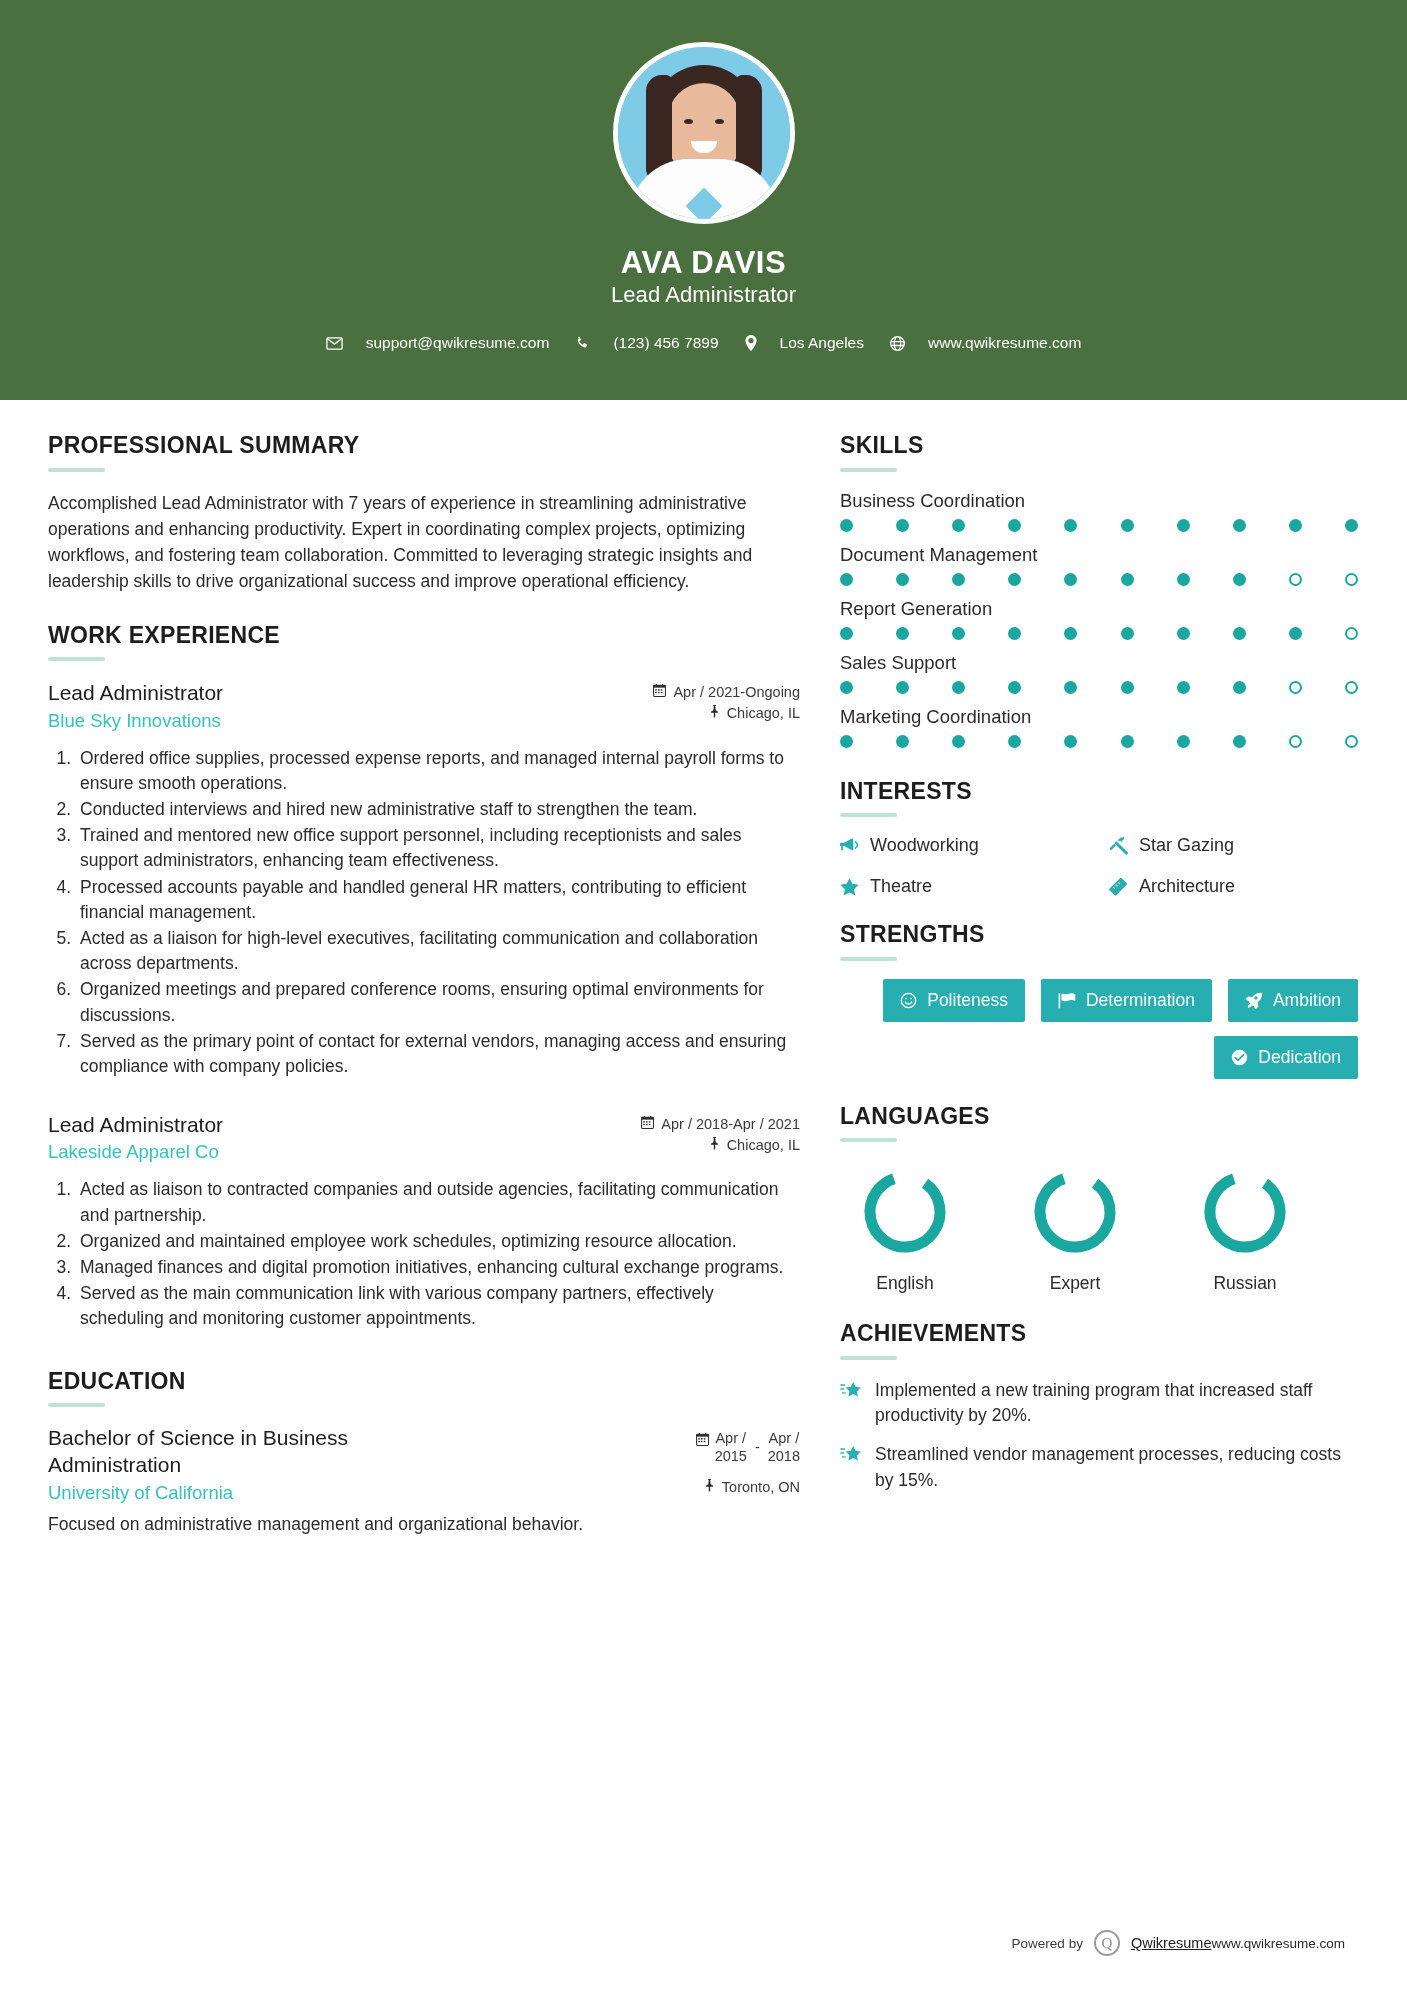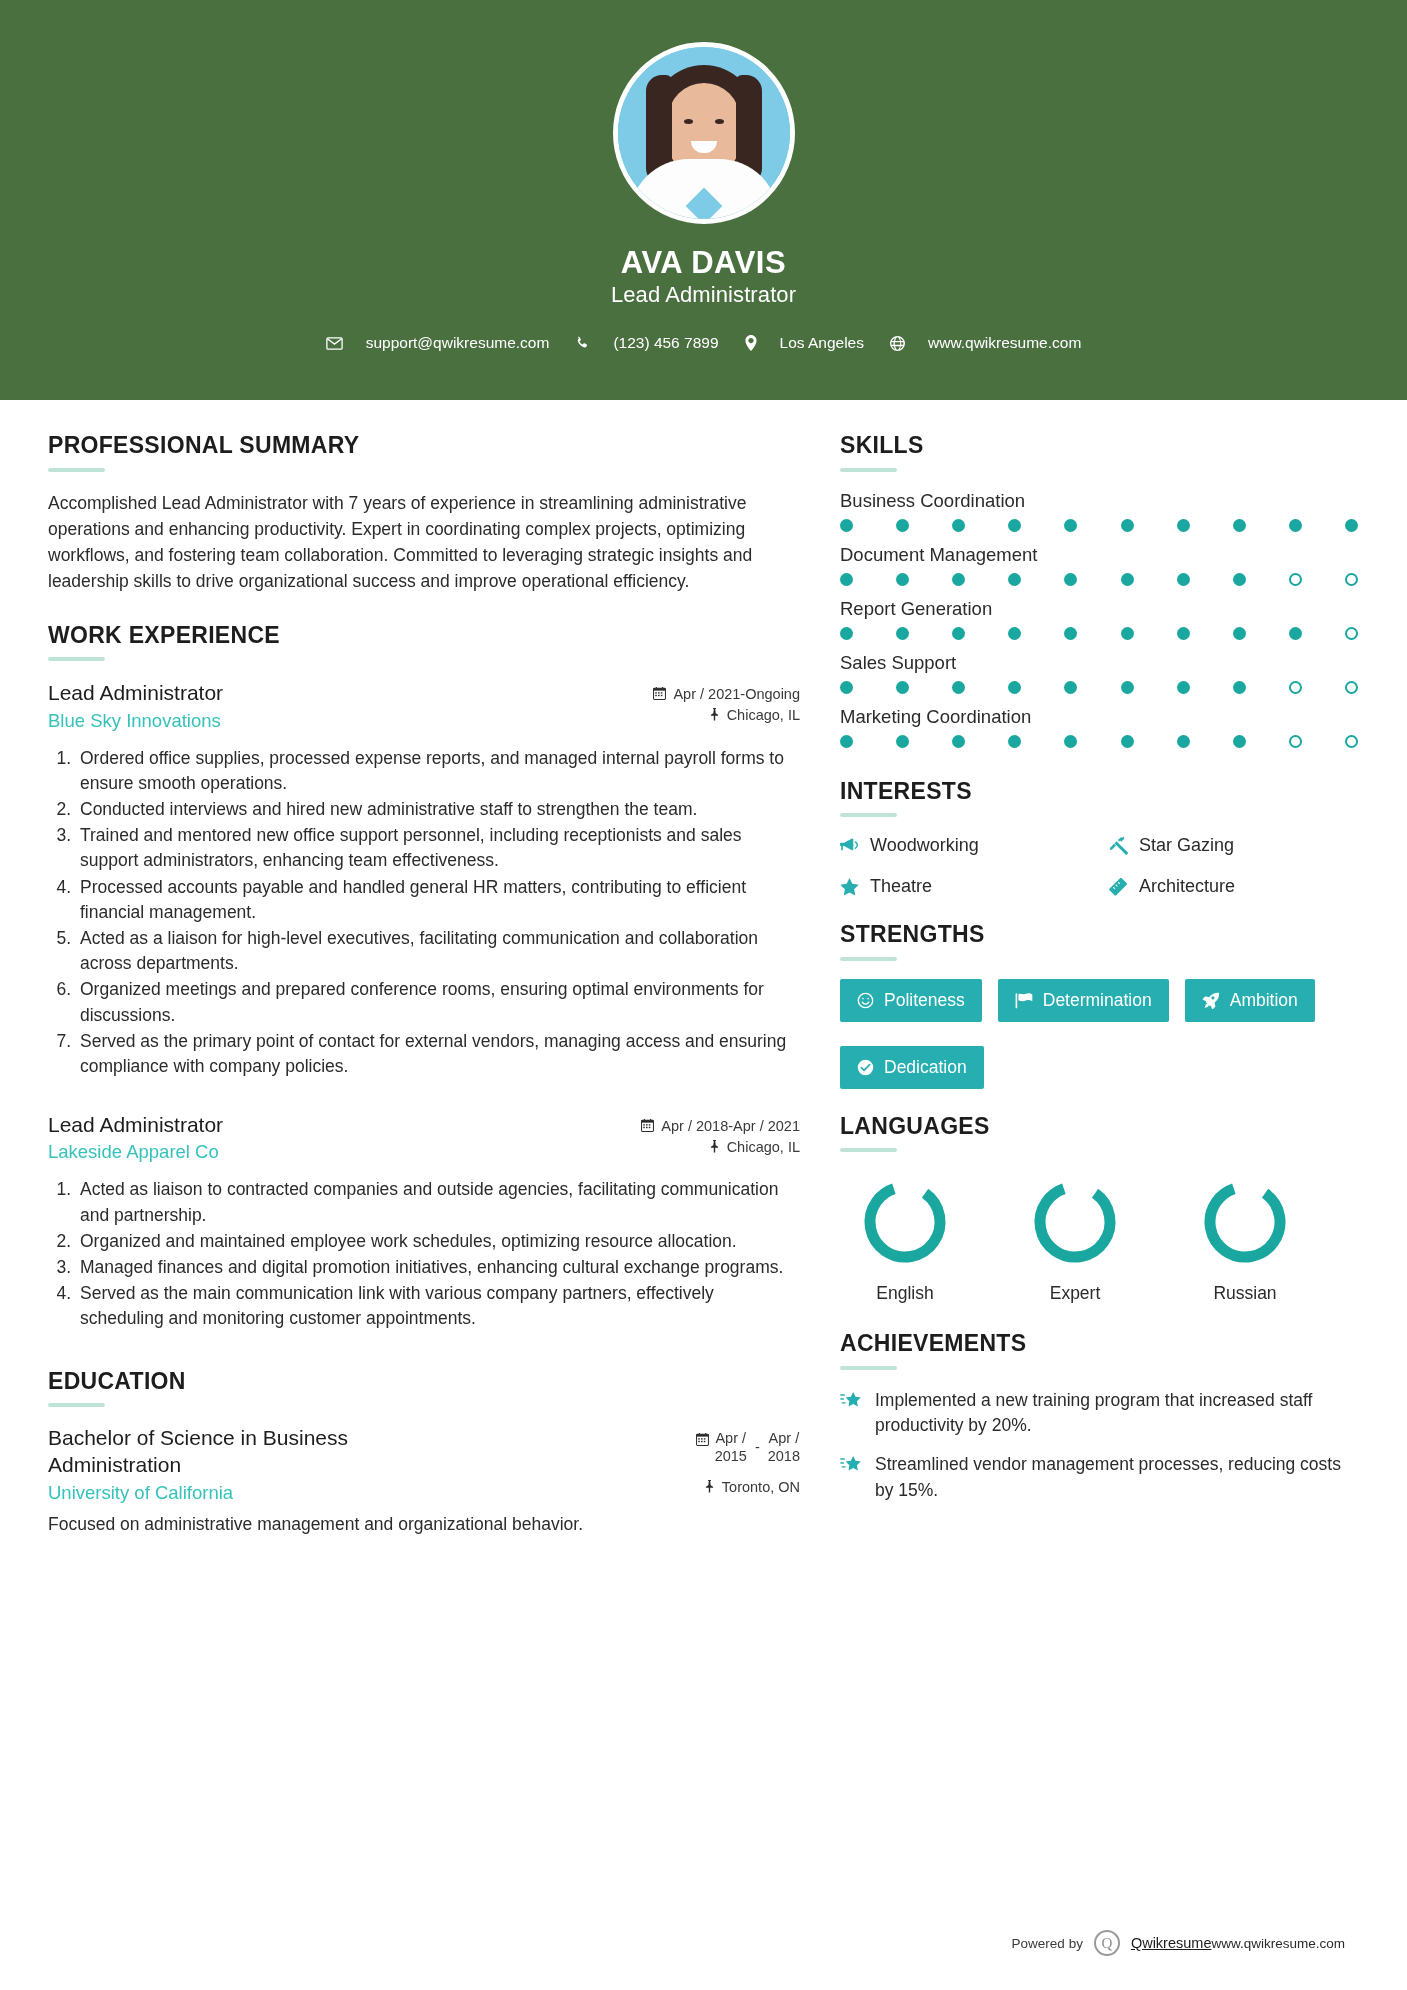--- a/index.html
+++ b/index.html
@@ -213,21 +213,20 @@
     line-height: 1.3;
   }
   .job-company {
     font-size: 18.5px;
     color: #36c2ba;
     line-height: 1.35;
     margin-top: 2px;
   }
   .meta {
     display: flex;
-    align-items: center;
     gap: 7px;
     font-size: 14.5px;
     color: #3a3a3a;
     white-space: nowrap;
   }
   .meta svg { display:block; flex: none; }
   .meta-loc { margin-top: 5px; }
 
   .bullets {
     margin: 12px 0 0 0;
@@ -313,21 +312,22 @@
     gap: 11px;
     font-size: 18px;
     color: #2b2b2b;
   }
   .interest svg { display: block; flex: none; }
 
   
   .strengths-wrap {
     display: flex;
     flex-wrap: wrap;
-    gap: 24px 16px;
+    gap: 14px 16px;
+    justify-content: flex-end;
   }
   .strength-chip {
     background: #27aeb0;
     color: #ffffff;
     font-size: 17.5px;
     padding: 11px 17px;
     display: flex;
     align-items: center;
     gap: 10px;
     border-radius: 2px;

